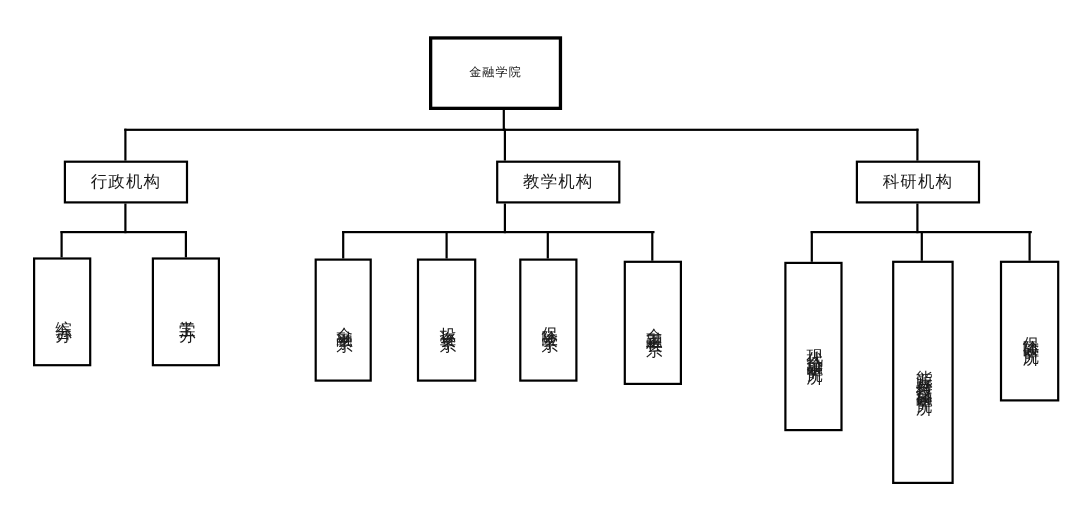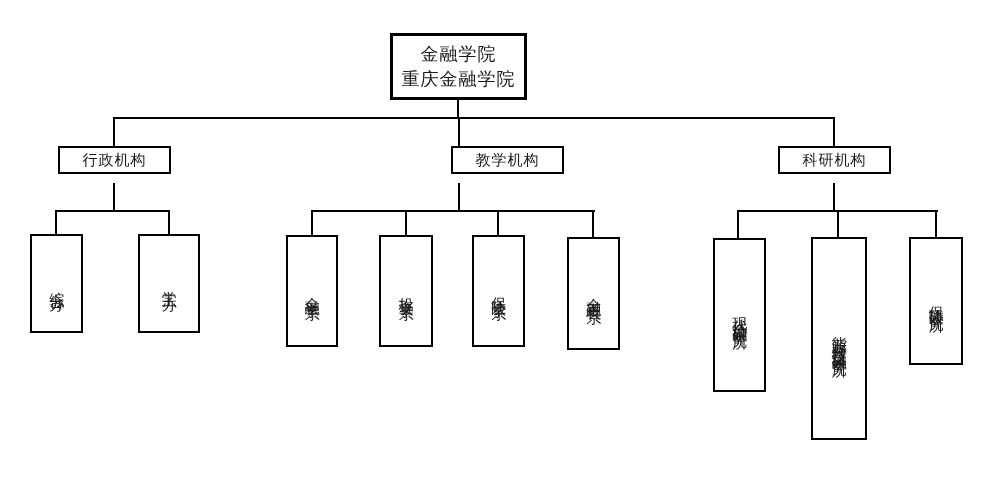--- a/index.html
+++ b/index.html
@@ -28,29 +28,29 @@
     position: absolute;
     box-sizing: border-box;
     background: #ffffff;
     border: 2.5px solid #000000;
     display: flex;
     align-items: center;
     justify-content: center;
     text-align: center;
   }
   .root-box {
-    left: 390px; top: 33px; width: 137px; height: 67px;
+    left: 390px; top: 33px; width: 121px; height: 67px;
     border-width: 3px;
     flex-direction: column;
-    font-size: 18px;
+    font-size: 11px;
     line-height: 25px;
     letter-spacing: 1px;
   }
   .l2 {
-    top: 146px; width: 113px; height: 28px;
+    top: 146px; width: 113px; height: 39px;
     font-size: 15px;
     letter-spacing: 1px;
   }
   .l2-admin    { left: 58px;  }
   .l2-teaching { left: 403px; margin-left: 48px; }
   .l2-research { left: 778px; }
   .l3 {
     font-size: 15px;
   }
   .vtext {
@@ -85,21 +85,20 @@
   <div class="vl" style="left:592px; top:210px; height:29px;"></div>
 
   <div class="vl" style="left:833px; top:183px; height:29px;"></div>
   <div class="hl" style="left:737px; top:210px; width:201px;"></div>
   <div class="vl" style="left:737px; top:210px; height:29px;"></div>
   <div class="vl" style="left:837px; top:210px; height:29px;"></div>
   <div class="vl" style="left:935px; top:210px; height:29px;"></div>
 
   <div class="box root-box">
     <div>金融学院</div>
-    <div>重庆金融学院</div>
   </div>
 
   <div class="box l2 l2-admin">
     <span>行政机构</span>
   </div>
   <div class="box l2 l2-teaching">
     <span>教学机构</span>
   </div>
   <div class="box l2 l2-research">
     <span>科研机构</span>

